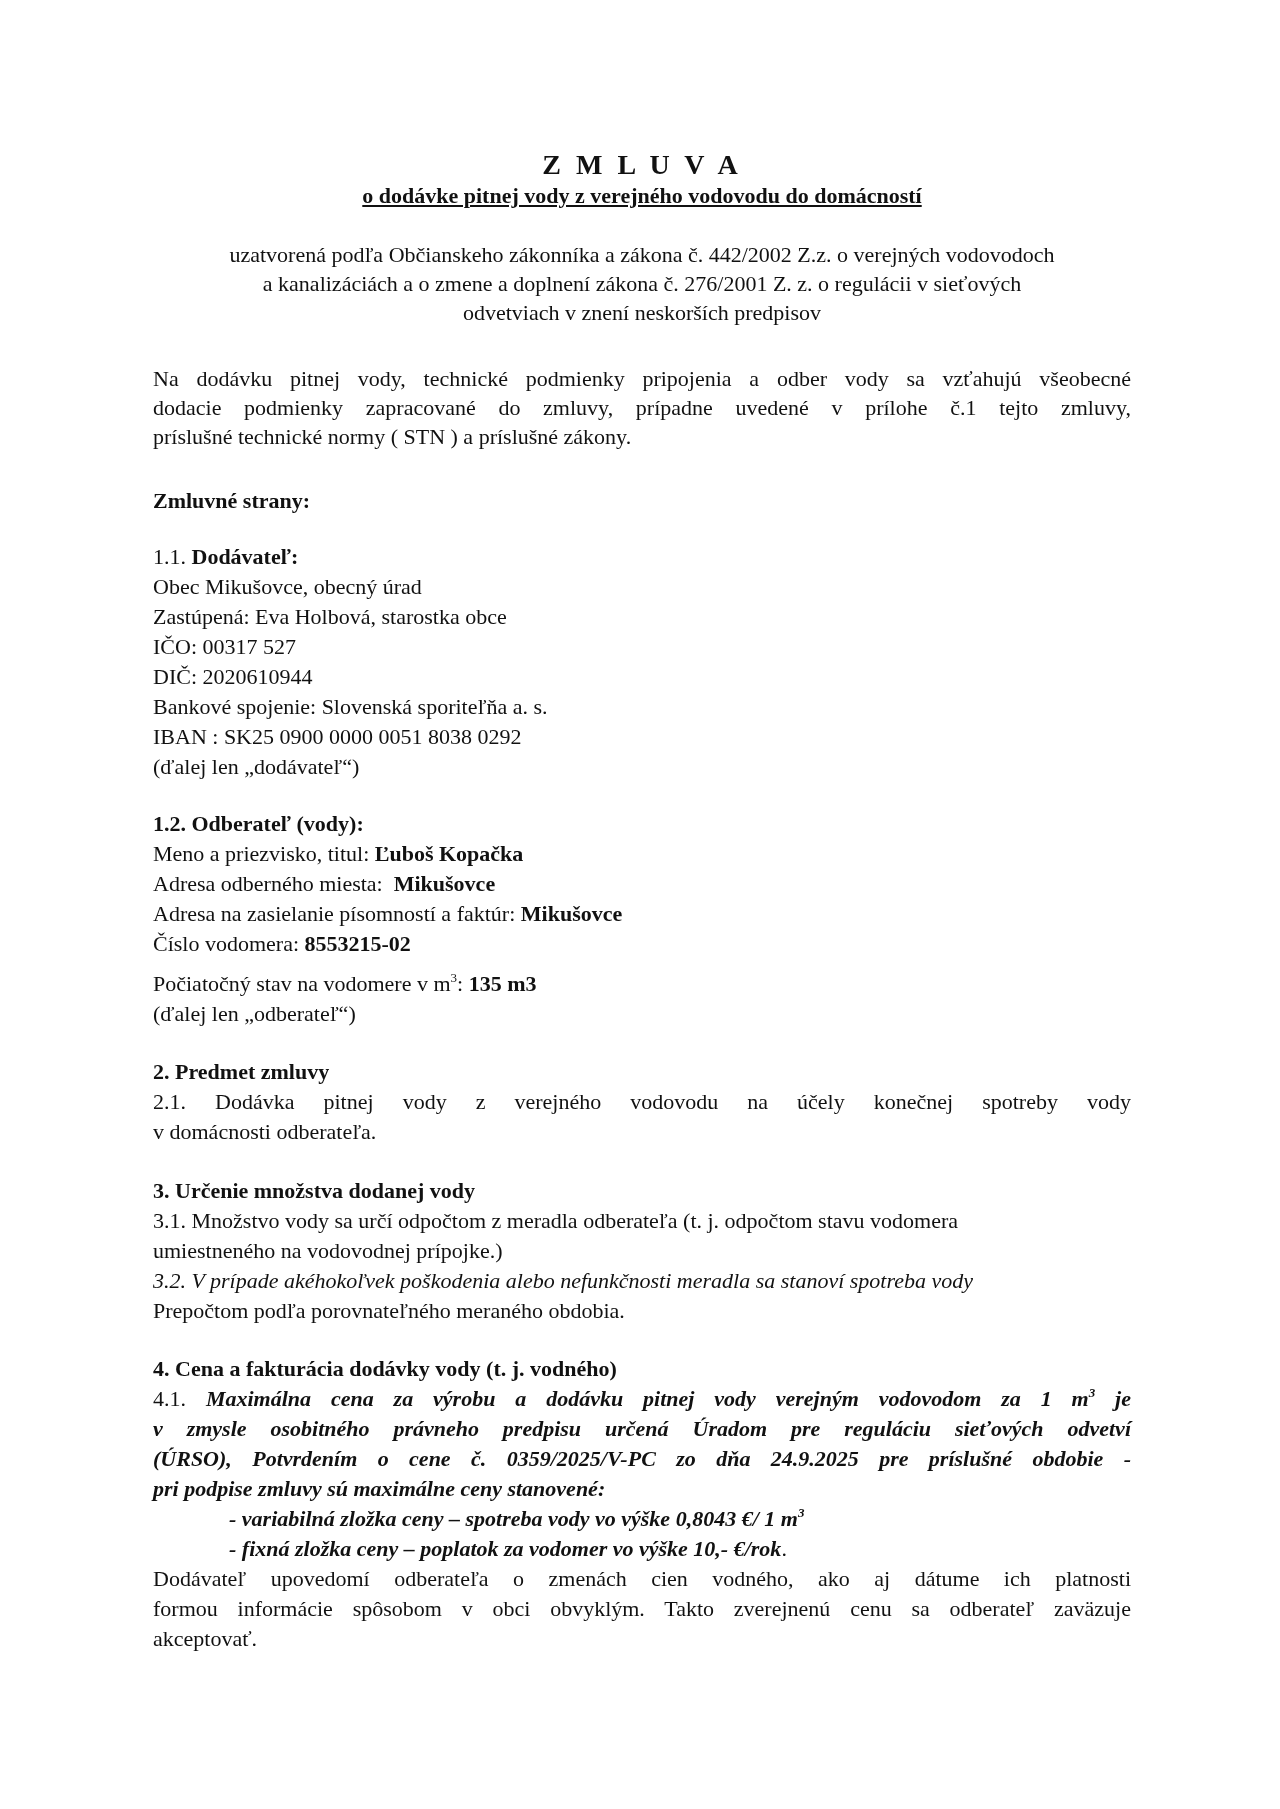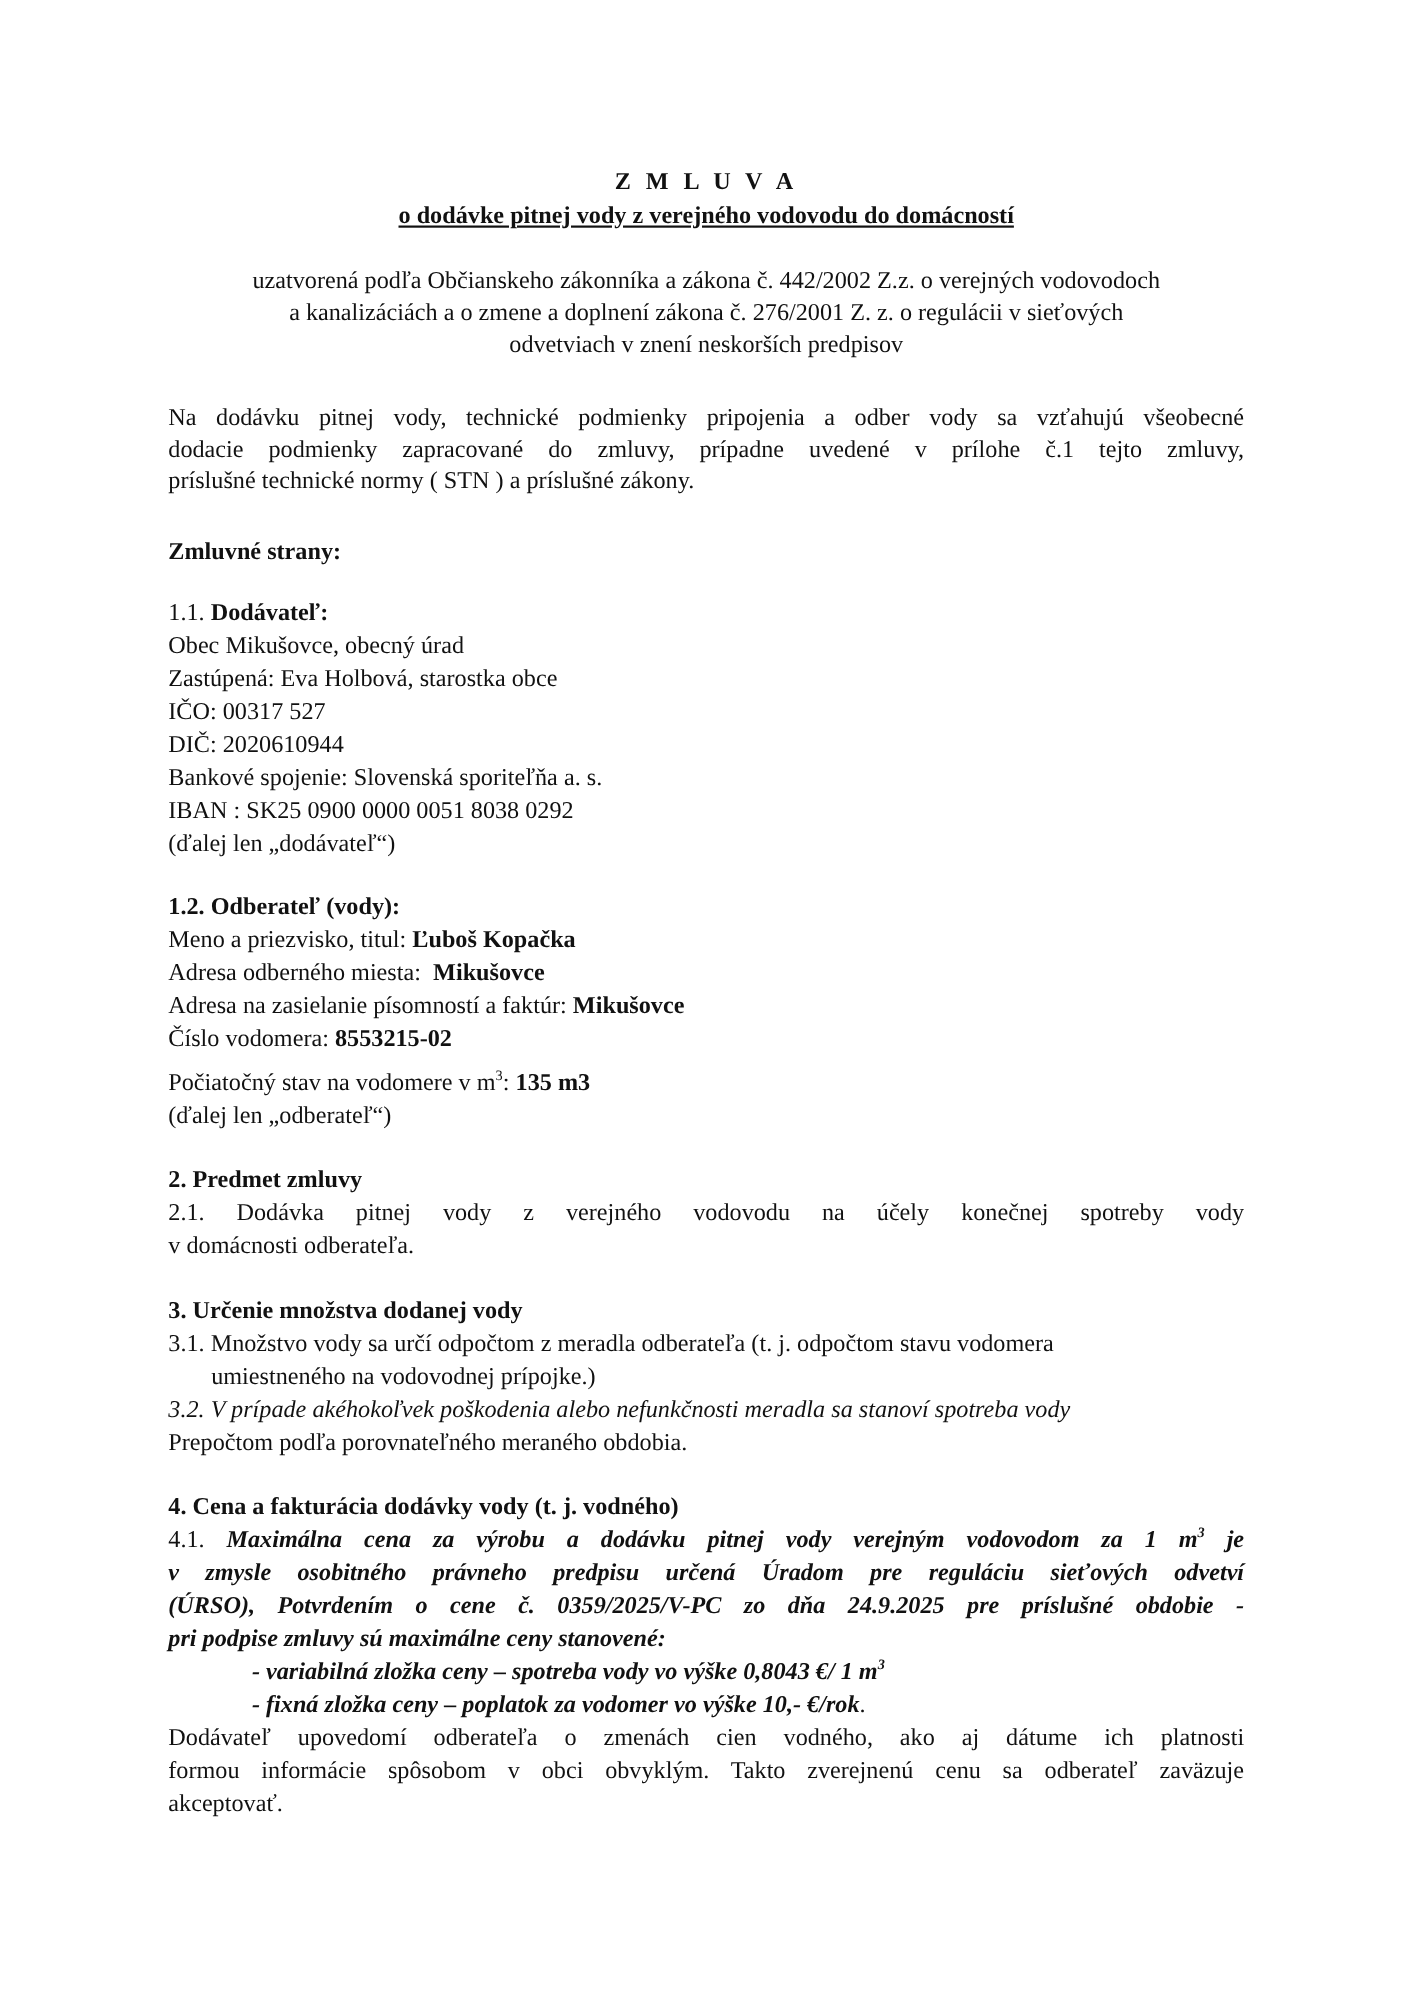--- a/index.html
+++ b/index.html
@@ -4,21 +4,21 @@
 <style>
   html, body { margin: 0; padding: 0; background: #ffffff; }
   body { width: 1280px; height: 1809px; position: relative; overflow: hidden;
          font-family: "Liberation Serif", "DejaVu Serif", serif; color: #111111; }
   .page { position: absolute; left: 153px; top: 0; width: 978px; }
   .line { position: absolute; left: 0; white-space: nowrap; font-size: 22px; line-height: 30px; }
   .center { width: 978px; text-align: center; }
   .just { width: 978px; text-align: justify; text-align-last: justify; white-space: normal; }
   .b { font-weight: bold; }
   .i { font-style: italic; }
-  .title { font-weight: bold; letter-spacing: 4px; font-size: 22px; }
+  .title { font-weight: bold; letter-spacing: 4px; font-size: 28px; }
   .indent { left: 76px; }
   sup { font-size: 13px; line-height: 0; vertical-align: 9px; }
 </style>
 </head>
 <body>
 
 <div class="page">
 
   <div class="line center title" style="top:150px;">Z M L U V A</div>
   <div class="line center b" style="top:181px;text-decoration:underline;">o dodávke pitnej vody z verejného vodovodu do domácností</div>
@@ -62,21 +62,21 @@
     <span>Počiatočný stav na vodomere v m</span><sup>3</sup><span>: </span><span class="b">135 m3</span>
   </div>
   <div class="line" style="top:999px;">(ďalej len „odberateľ“)</div>
 
   <div class="line b" style="top:1057px;">2. Predmet zmluvy</div>
   <div class="line just" style="top:1087px;">2.1. Dodávka pitnej vody z verejného vodovodu na účely konečnej spotreby vody</div>
   <div class="line" style="top:1117px;text-align:right;">v domácnosti odberateľa.</div>
 
   <div class="line b" style="top:1176px;text-align:center;">3. Určenie množstva dodanej vody</div>
   <div class="line" style="top:1206px;">3.1. Množstvo vody sa určí odpočtom z meradla odberateľa (t. j. odpočtom stavu vodomera</div>
-  <div class="line" style="top:1236px;margin-left:39px;">umiestneného na vodovodnej prípojke.)</div>
+  <div class="line" style="top:1236px;">umiestneného na vodovodnej prípojke.)</div>
   <div class="line" style="top:1266px;font-style:italic;">3.2. V prípade akéhokoľvek poškodenia alebo nefunkčnosti meradla sa stanoví spotreba vody</div>
   <div class="line" style="top:1296px;">Prepočtom podľa porovnateľného meraného obdobia.</div>
 
   <div class="line b" style="top:1354px;">4. Cena a fakturácia dodávky vody (t. j. vodného)</div>
   <div class="line just" style="top:1384px;">
     <span>4.1. </span><span class="b i">Maximálna cena za výrobu a dodávku pitnej vody verejným vodovodom za 1 m</span><sup class="b i">3</sup><span class="b i"> je</span>
   </div>
   <div class="line just b i" style="top:1414px;">v zmysle osobitného právneho predpisu určená Úradom pre reguláciu sieťových odvetví</div>
   <div class="line just b i" style="top:1444px;">(ÚRSO), Potvrdením o cene č. 0359/2025/V-PC zo dňa 24.9.2025 pre príslušné obdobie  -</div>
   <div class="line b i" style="top:1474px;">pri podpise zmluvy sú maximálne ceny stanovené:</div>

